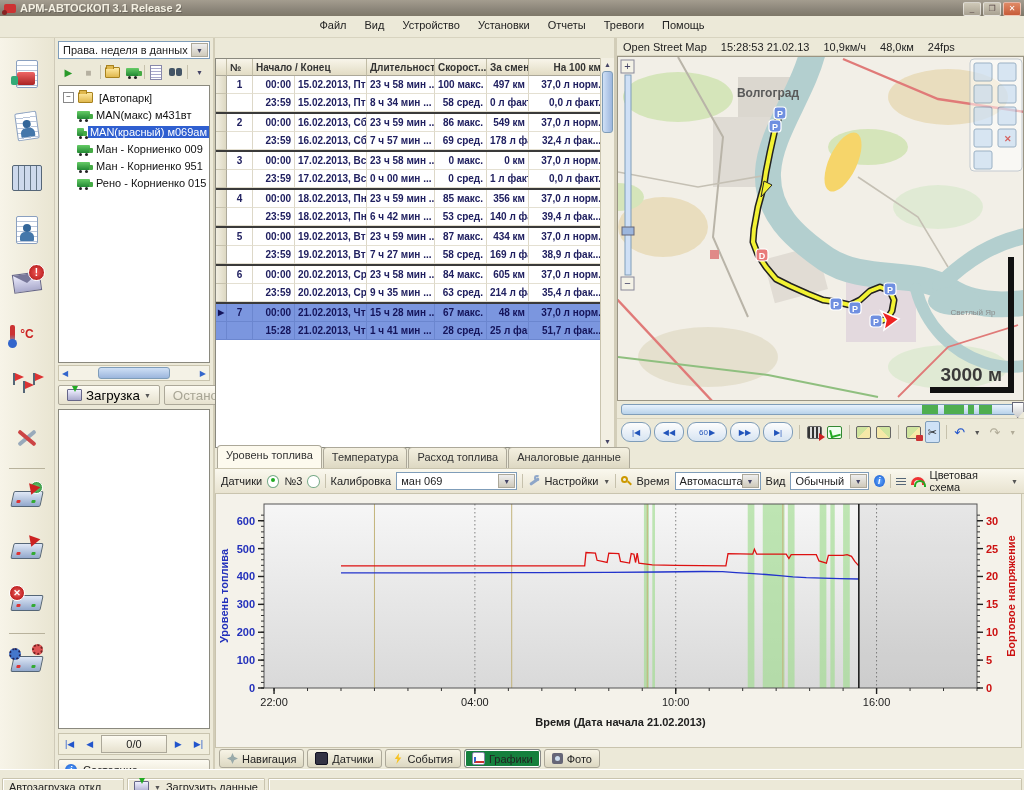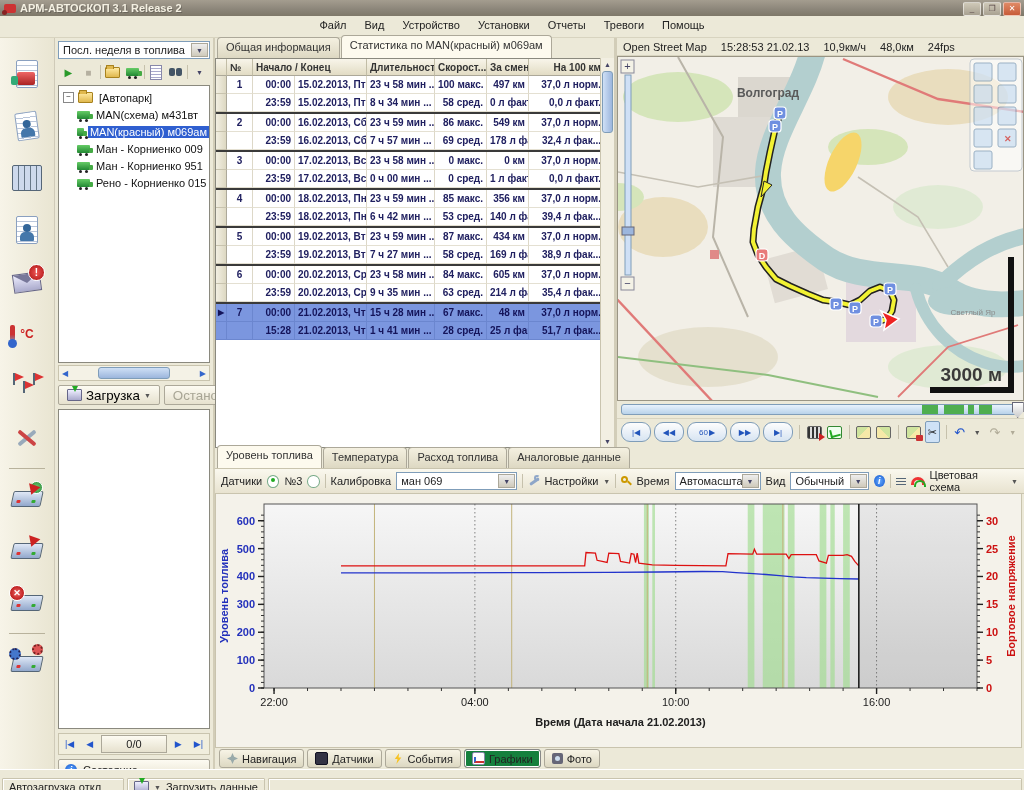--- a/index.html
+++ b/index.html
@@ -259,21 +259,21 @@
     <div class="sep-line"></div>
     <div class="bigicon">
       <span class="drive"></span>
       <span class="ovl gear1"></span>
       <span class="ovl gear2"></span>
     </div>
   </div>
 
 <div class="leftpanel">
   <div class="xpselect" style="width:152px;">
-    <span>Посл. неделя в топлива</span>
+    <span>Права. неделя в данных</span>
     <span class="arrowbox">▼</span>
   </div>
   <div class="lp-toolbar">
     <div class="tbico" style="color:#2a9a2a;">▶</div>
     <div class="tbico" style="color:#b5b0a0;">■</div>
     <div class="tb-sep"></div>
     <div class="tbico">
         <span class="folder16"></span>
       </div>
     <div class="tbico">
@@ -290,21 +290,21 @@
     <div class="tbico" style="font-size:7px;color:#446;">▼</div>
   </div>
   <div class="tree" id="vtree">
       <div class="treerow">
         <span class="minusbox">−</span>
         <span class="folder16"></span>
         <span class="lbl">[Автопарк]</span>
       </div>
       <div class="treerow tree-child">
         <span class="truck16"></span>
-        <span class="lbl">MAN(схема) м431вт</span>
+        <span class="lbl">MAN(макс) м431вт</span>
       </div>
       <div class="treerow tree-child sel">
         <span class="truck16"></span>
         <span class="lbl">MAN(красный) м069ам</span>
       </div>
       <div class="treerow tree-child">
         <span class="truck16"></span>
         <span class="lbl">Ман - Корниенко 009</span>
       </div>
       <div class="treerow tree-child">
@@ -339,24 +339,20 @@
     <span class="pg">▶</span>
     <span class="pg">▶|</span>
   </div>
   <div class="statebtn">
     <span class="info-ico">i</span>
     <span>Состояние</span>
   </div>
 </div>
 
 <div class="centerpanel">
-  <div class="tabs" id="table-tabs">
-      <div class="tab">Общая информация</div>
-      <div class="tab active">Статистика по MAN(красный) м069ам</div>
-    </div>
   <div class="tablewrap">
     <div id="stat-table">
         <div class="thead">
           <div class="h"></div>
           <div class="h">№</div>
           <div class="h">Начало / Конец</div>
           <div class="h r">Длительность</div>
           <div class="h r">Скорост...</div>
           <div class="h r">За смену</div>
           <div class="h r">На 100 км</div>

